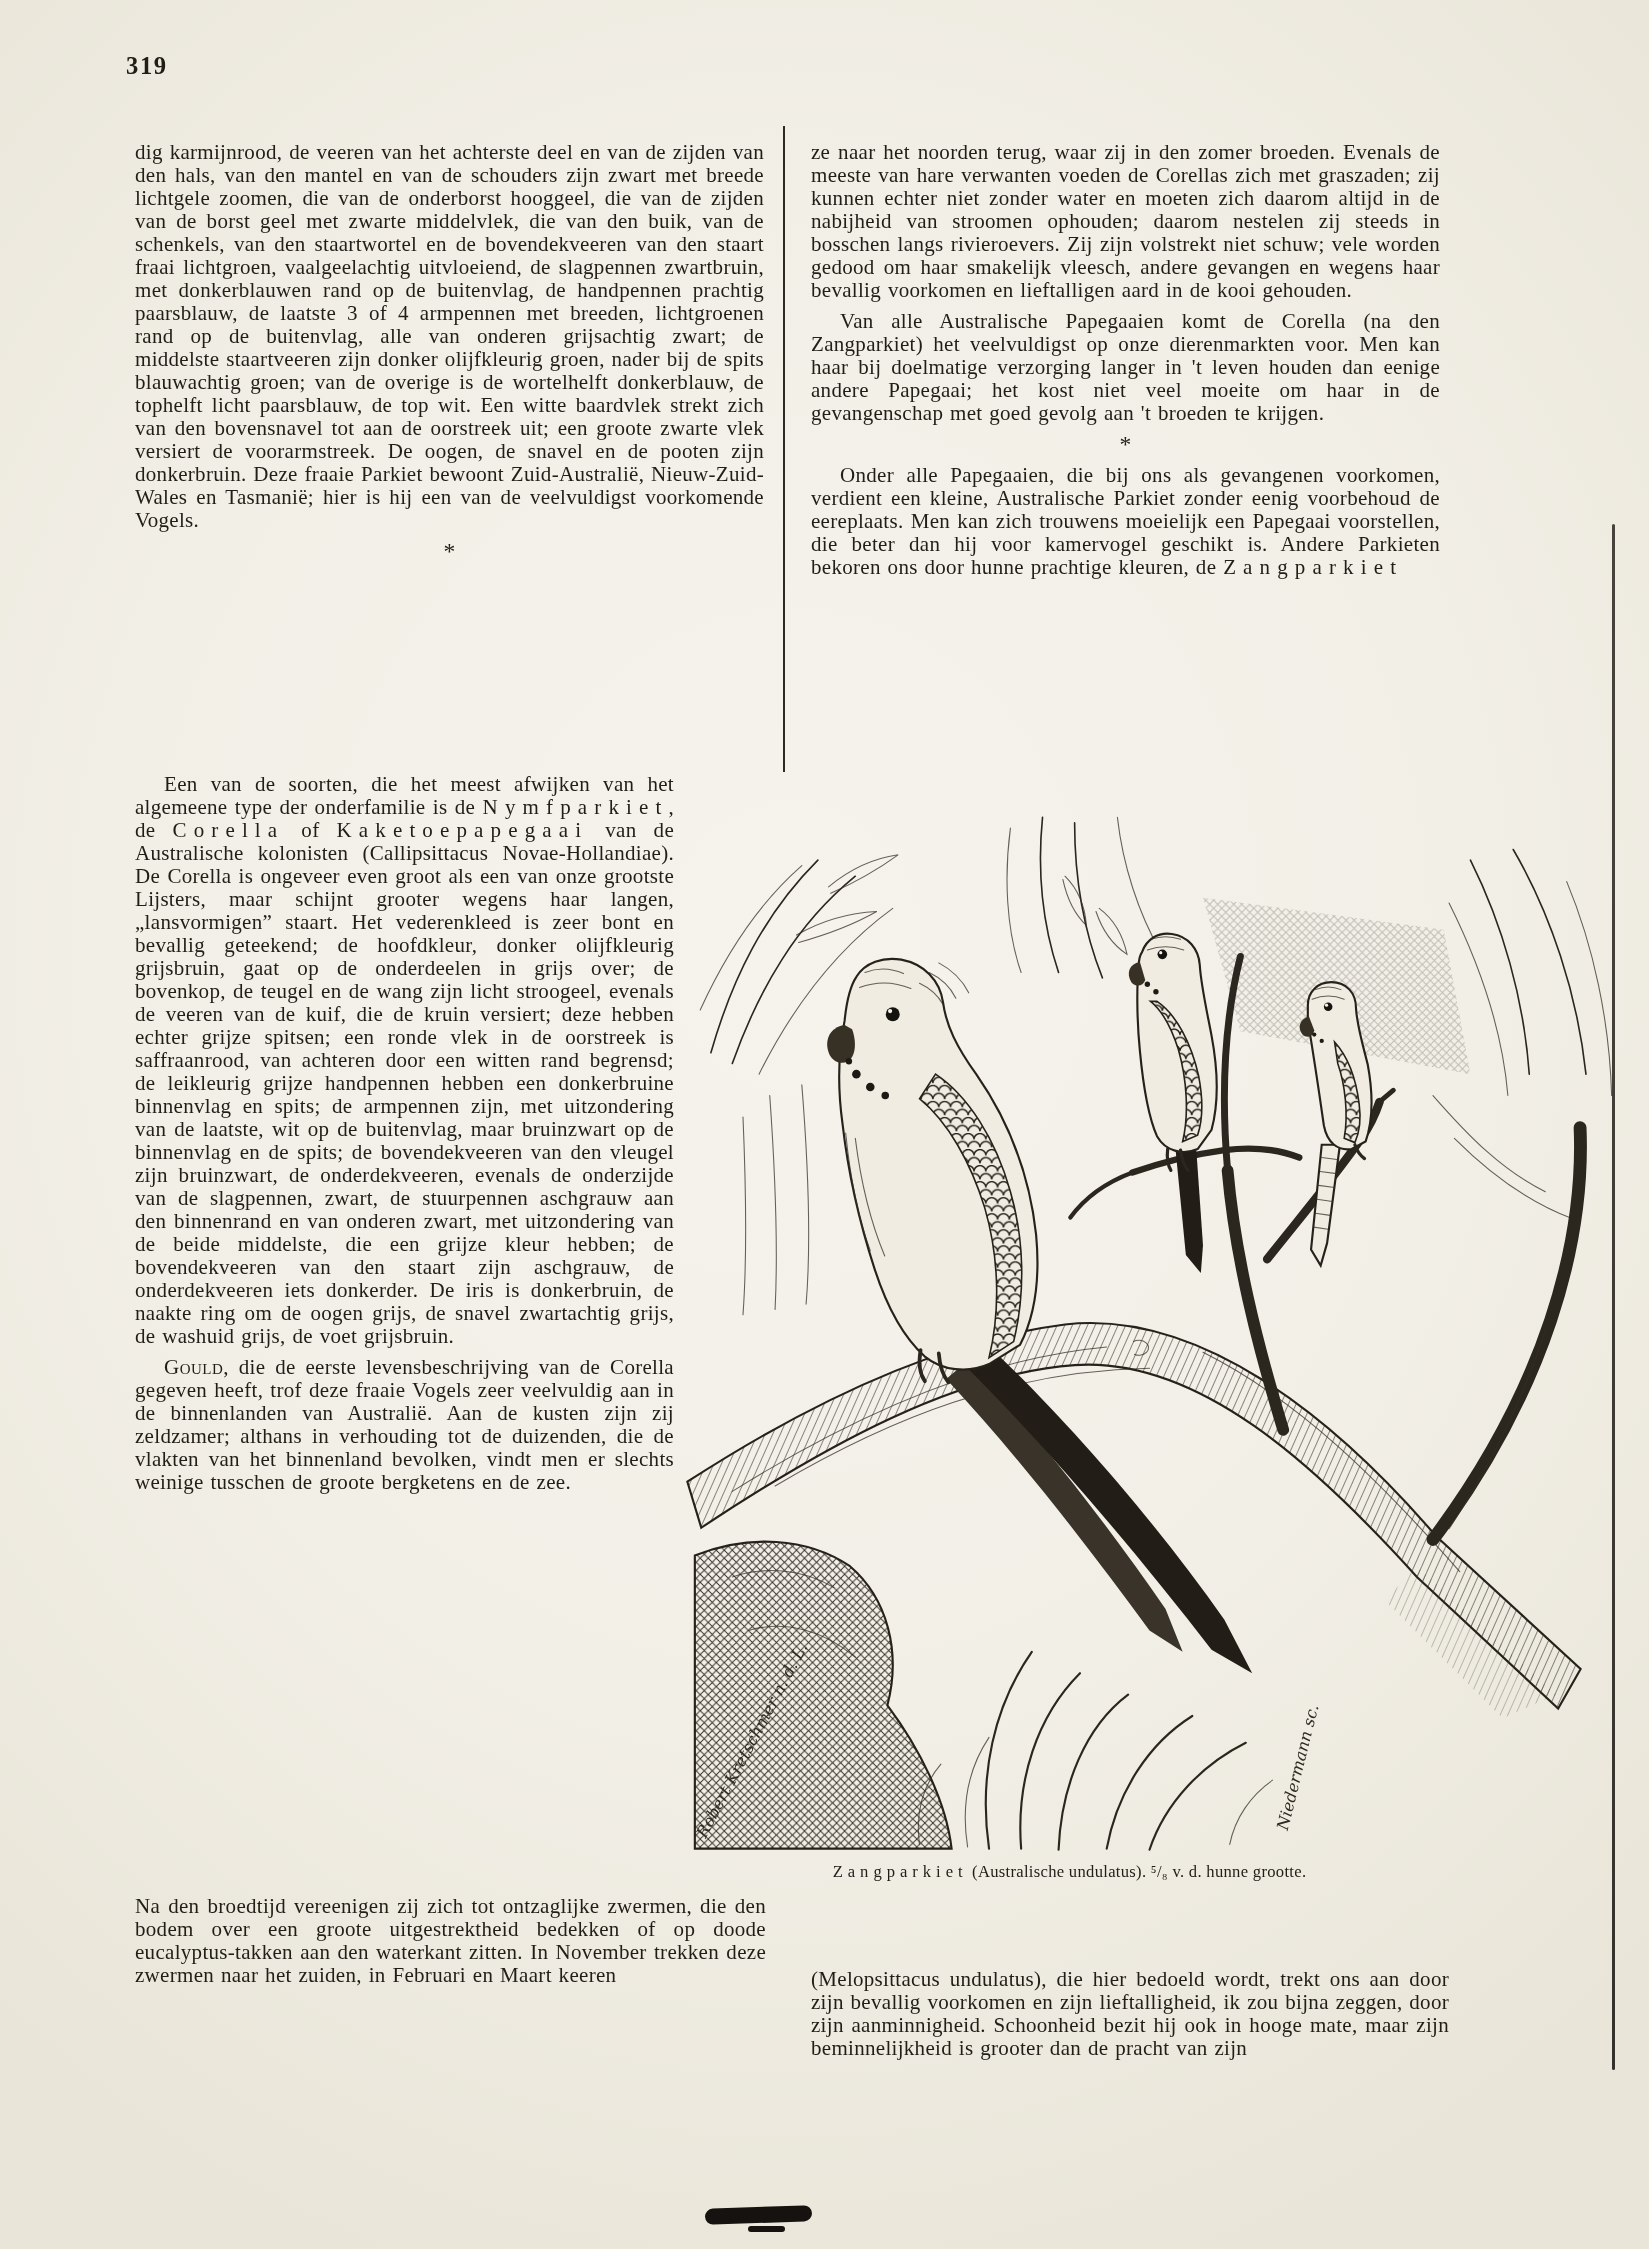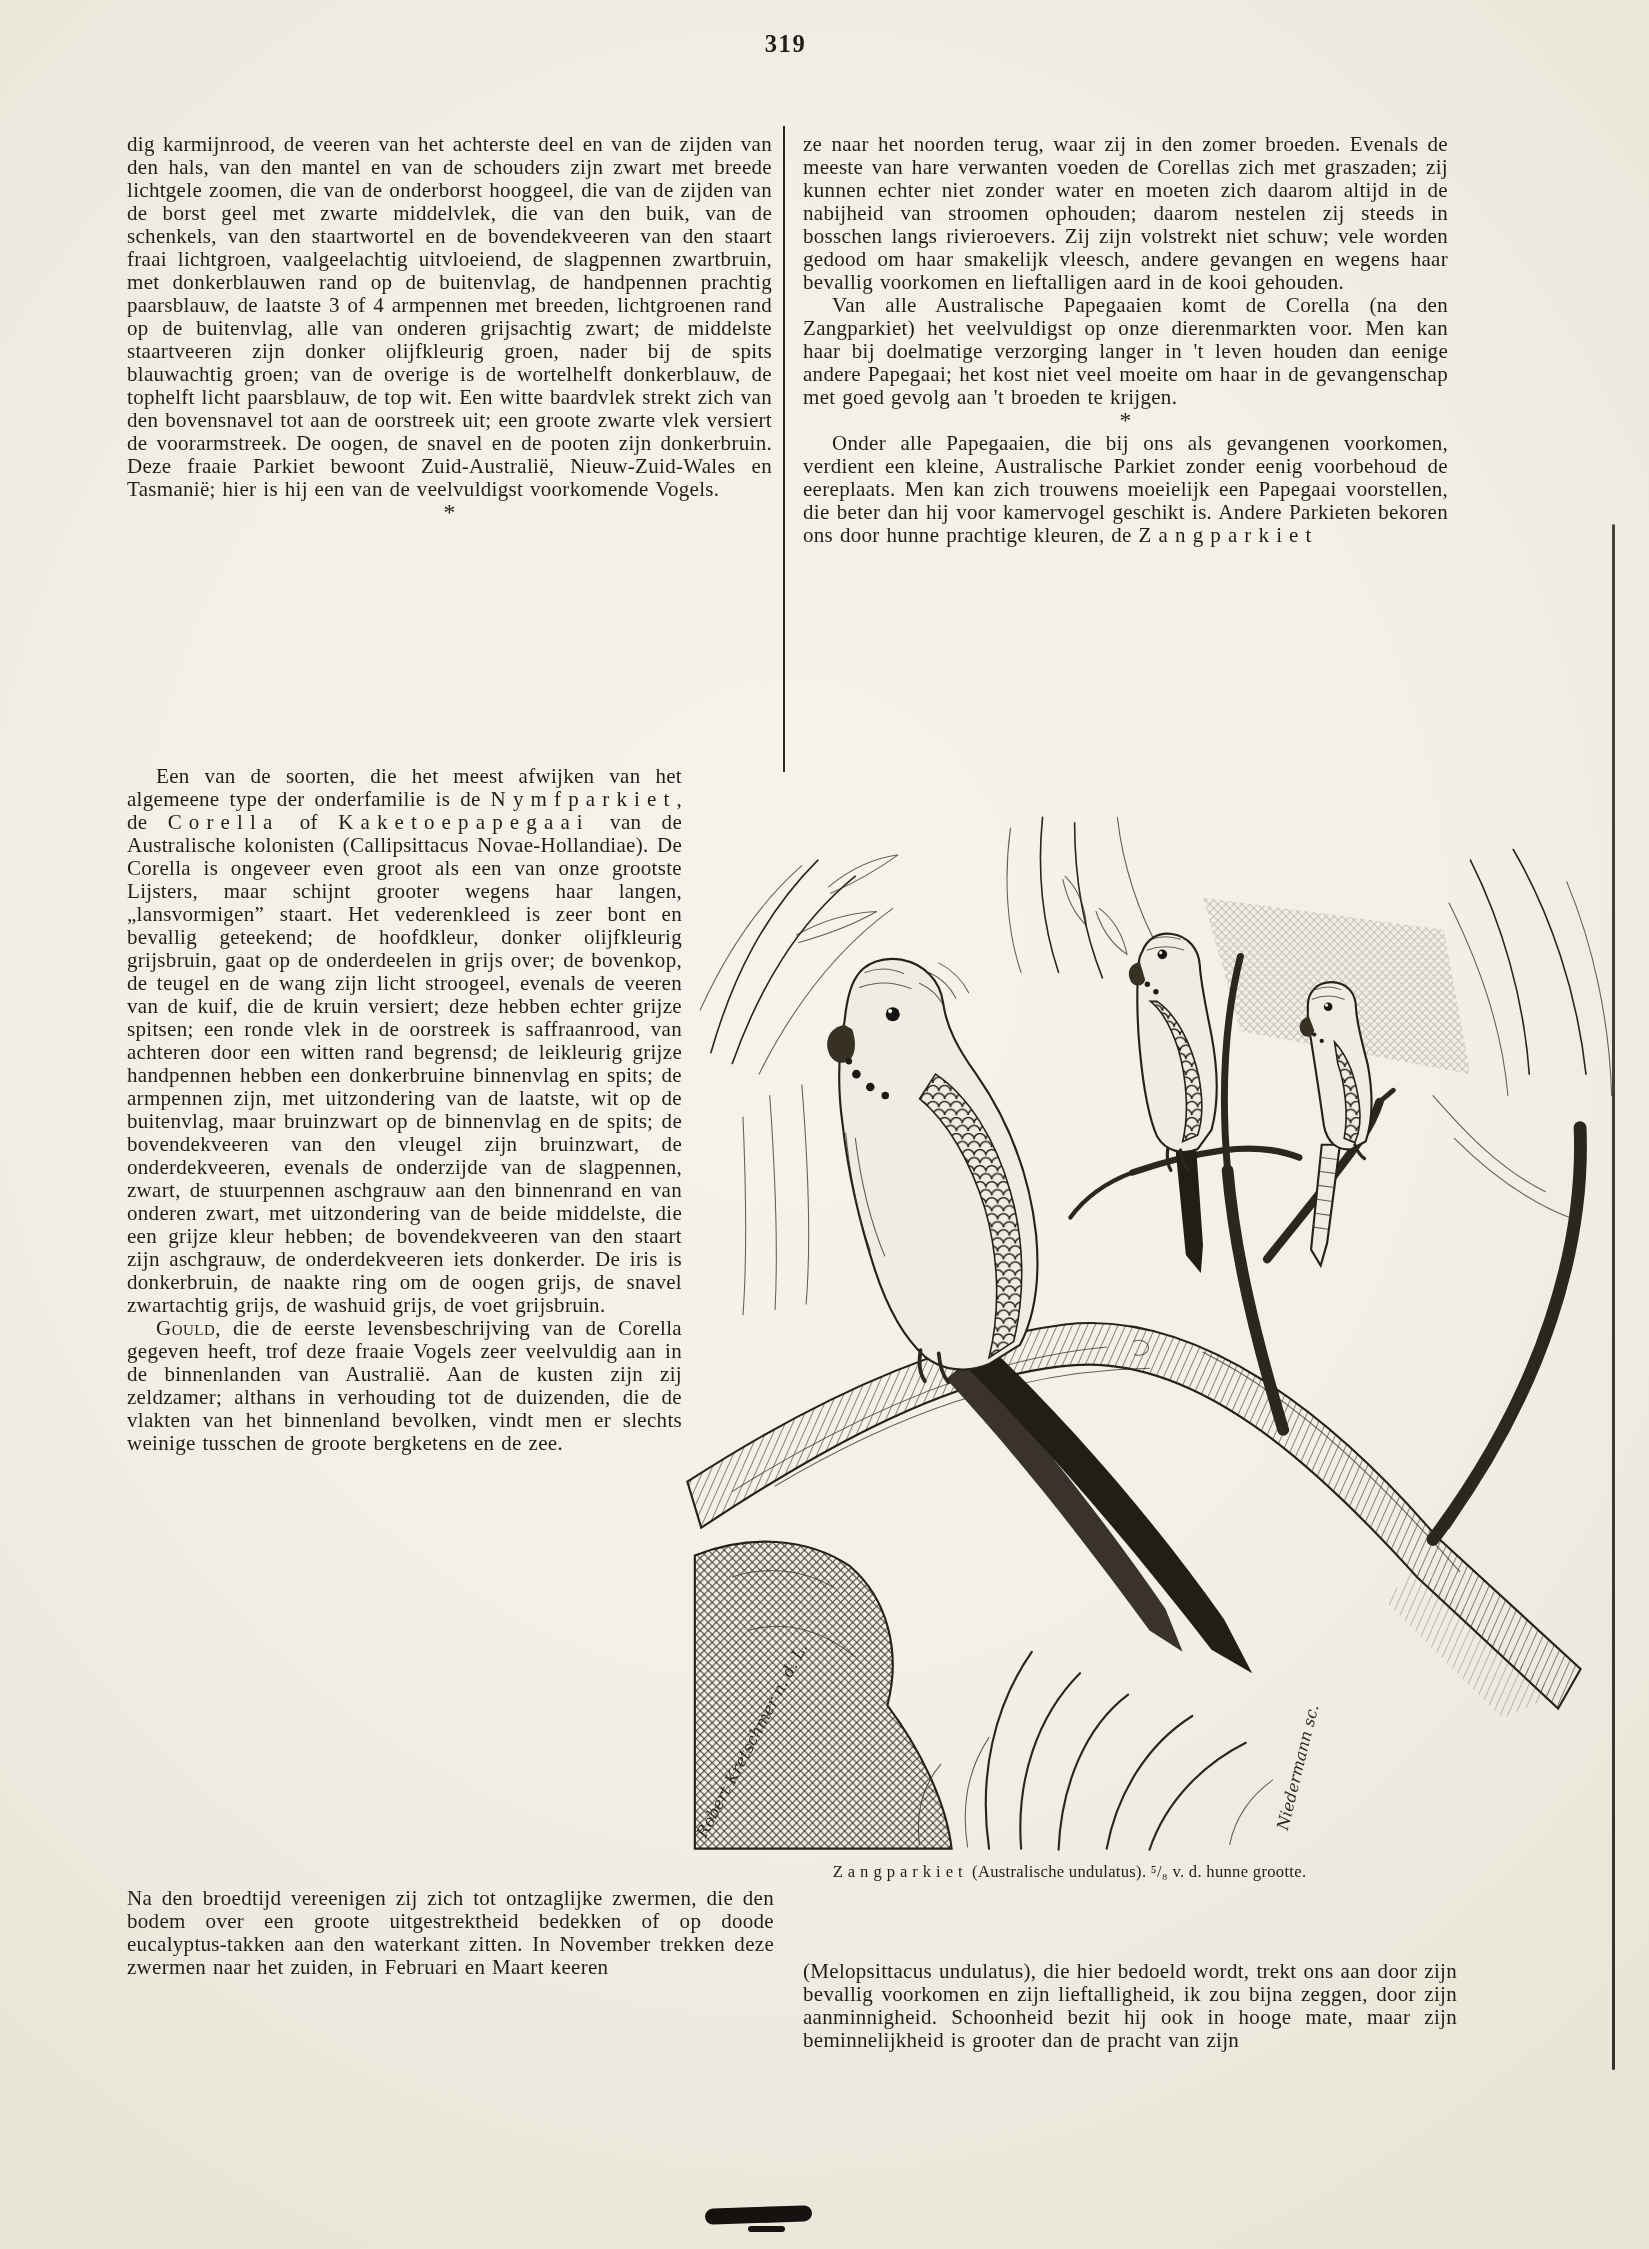--- a/index.html
+++ b/index.html
@@ -1,30 +1,30 @@
 <!DOCTYPE html>
 <html style="font-size:8.6px"><head>
 <meta charset="utf-8">
 <style>
   html,body{margin:0;padding:0;background:#e8e4d8;}
   .page{
     position:relative;width:1649px;height:2250px;overflow:hidden;
     background:radial-gradient(ellipse 75% 62% at 48% 42%, #f6f3ed 0%, #f2efe7 55%, #e9e5d8 100%);
     font-family:"Liberation Serif","DejaVu Serif",serif;color:#211d17;
   }
-  .pagenum{position:absolute;top:30px;left:126px;width:1319px;text-align:center;
+  .pagenum{position:absolute;top:52px;left:126px;width:1319px;text-align:left;
     font-size:24.6px;font-weight:bold;letter-spacing:1.6px;}
   .col{position:absolute;text-align:justify;font-size:21px;line-height:23px;
     letter-spacing:0.3px;word-spacing:1.3px;}
   #blockA{left:127px;top:133px;width:645px;max-height:621px;overflow:hidden;}
   #blockB{left:127px;top:765px;width:555px;max-height:1115px;overflow:hidden;}
   #blockC{left:127px;top:1887px;width:647px;max-height:225px;overflow:hidden;}
   #blockD{left:803px;top:133px;width:645px;max-height:642px;overflow:hidden;}
   #blockG{left:803px;top:1960px;width:654px;max-height:182px;overflow:hidden;}
-  .col p{margin:0;}
+  .col p{margin:8px;}
   p.indent{text-indent:29px;}
   .sep{text-align:center;font-size:23.5px;margin:31px 0 23.5px 0;text-indent:0;}
   .sperr{letter-spacing:0.34em;}
   .sc{font-variant:small-caps;letter-spacing:0.5px;}
   .it{}
   .divider{position:absolute;left:783px;top:126px;width:1.6px;height:646px;background:#2e2a23;}
   .figure{position:absolute;left:668px;top:796px;width:963px;height:1058px;}
   .figure svg{display:block;width:100%;height:100%;}
   .caption{position:absolute;left:711px;top:1862px;width:717px;text-align:center;
     font-size:16.6px;letter-spacing:0.3px;white-space:nowrap;}

